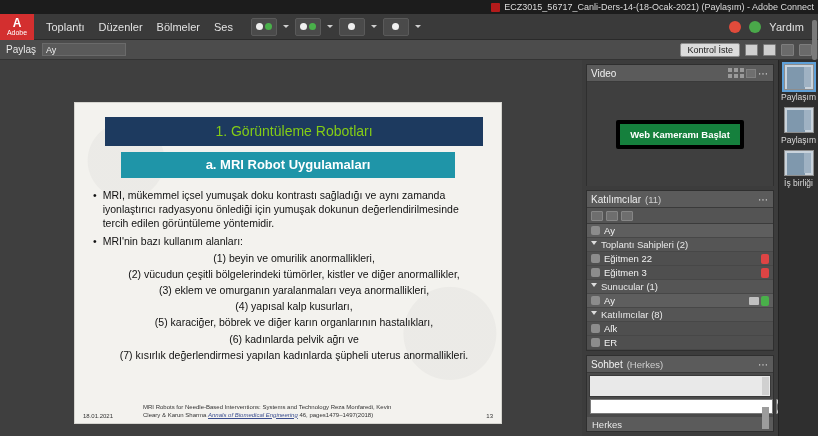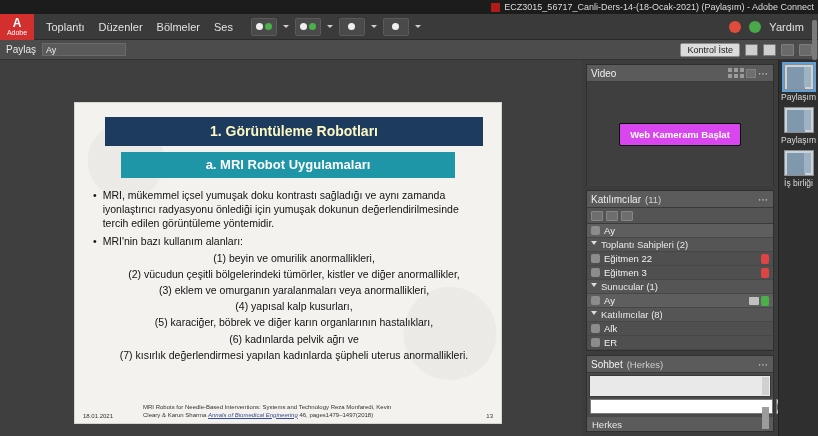--- a/index.html
+++ b/index.html
@@ -78,22 +78,22 @@
 
   
   .slide {
     position:absolute; left:74px; top:42px; width:428px; height:322px;
     background:#f3f2ee; border:1px solid #d5d4cf;
     background-image: radial-gradient(circle at 12% 18%, rgba(0,0,0,0.03) 0 38px, transparent 39px),
                       radial-gradient(circle at 88% 72%, rgba(0,0,0,0.03) 0 46px, transparent 47px);
     overflow:hidden;
   }
   .slide-title-1 {
-    margin: 14px 18px 0 30px; background:#1d3a5f; color:#fef9c3;
-    font-size:14px; font-weight:bold; text-align:center; padding:6px 0 7px 0;
+    margin: 14px 18px 0 30px; background:#1d3a5f; color:#84cc16;
+    font-size:14px; font-weight:normal; text-align:center; padding:6px 0 7px 0;
   }
   .slide-title-2 {
     margin: 6px 46px 0 46px; background:#1f95a8; color:#fff;
     font-size:13px; font-weight:bold; text-align:center; padding:5px 0 6px 0;
   }
   .slide-body { margin: 10px 16px 0 18px; color:#111; font-size:10.5px; line-height:1.35; }
   .bullet { display:flex; gap:6px; margin-bottom:3px; }
   .bullet .b-dot { flex:0 0 auto; }
   .sub-list { margin-left:10px; }
   .sub-item { margin-bottom:2px;text-align:center; }
@@ -114,21 +114,21 @@
     padding:0 4px; font-size:10px; color:#f0f0f0; border-bottom:1px solid #3a3a3a;
   }
   .pod-head .count { color:#cfcfcf; margin-left:4px; font-size:9.5px;}
   .pod-head .head-right { margin-left:auto; display:flex; gap:3px; align-items:center; }
   .mini-sq { width:10px; height:9px; background:#6f6f6f; border:1px solid #808080; }
   .dots-btn { font-size:10px; color:#dadada; letter-spacing:1px; }
 
   .video-pod { height:122px; position:relative; }
   .video-area { height:104px; background:#3f3f3f; display:flex; align-items:center; justify-content:center; }
   .webcam-btn {
-    background:#d946ef; border:1px solid #000000; color:#fff; font-size:9.5px; font-weight:bold;
+    background:#15803d; border:4px solid #000000; color:#fff; font-size:9.5px; font-weight:bold;
     padding:5px 10px; border-radius:2px;
   }
   .video-head-icons { margin-left:auto; display:flex; gap:2px; align-items:center; }
   .grid-ico { width:16px; height:10px; background:
       linear-gradient(#9a9a9a,#9a9a9a) 0 0/4px 4px no-repeat,
       linear-gradient(#9a9a9a,#9a9a9a) 6px 0/4px 4px no-repeat,
       linear-gradient(#9a9a9a,#9a9a9a) 12px 0/4px 4px no-repeat,
       linear-gradient(#9a9a9a,#9a9a9a) 0 6px/4px 4px no-repeat,
       linear-gradient(#9a9a9a,#9a9a9a) 6px 6px/4px 4px no-repeat,
       linear-gradient(#9a9a9a,#9a9a9a) 12px 6px/4px 4px no-repeat; }

